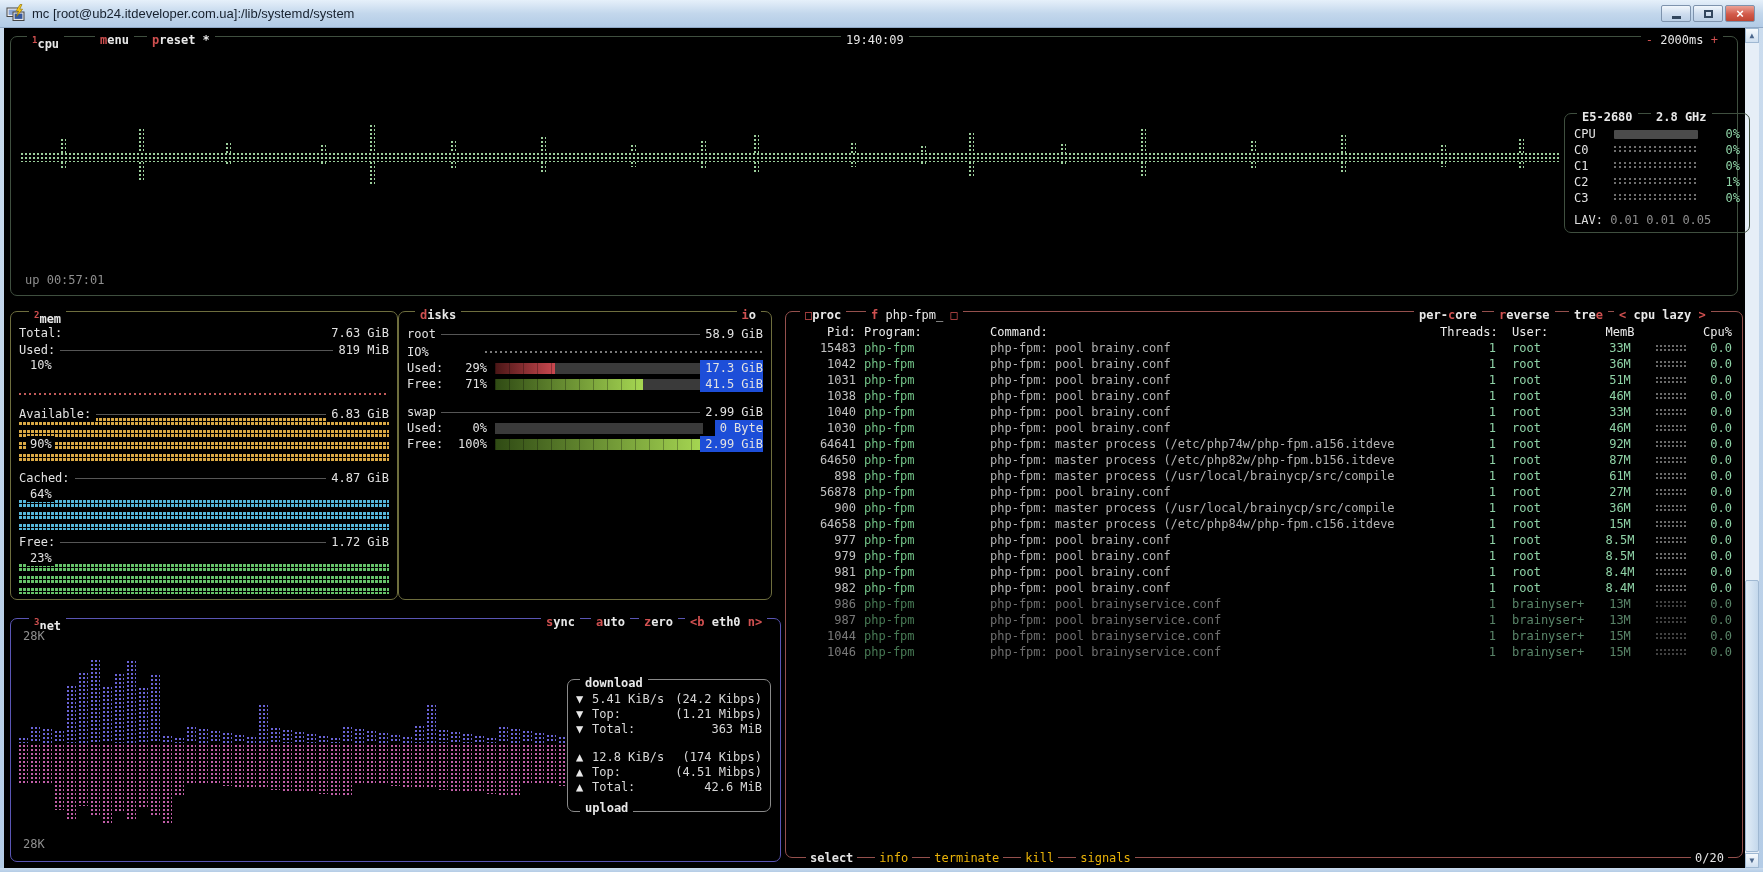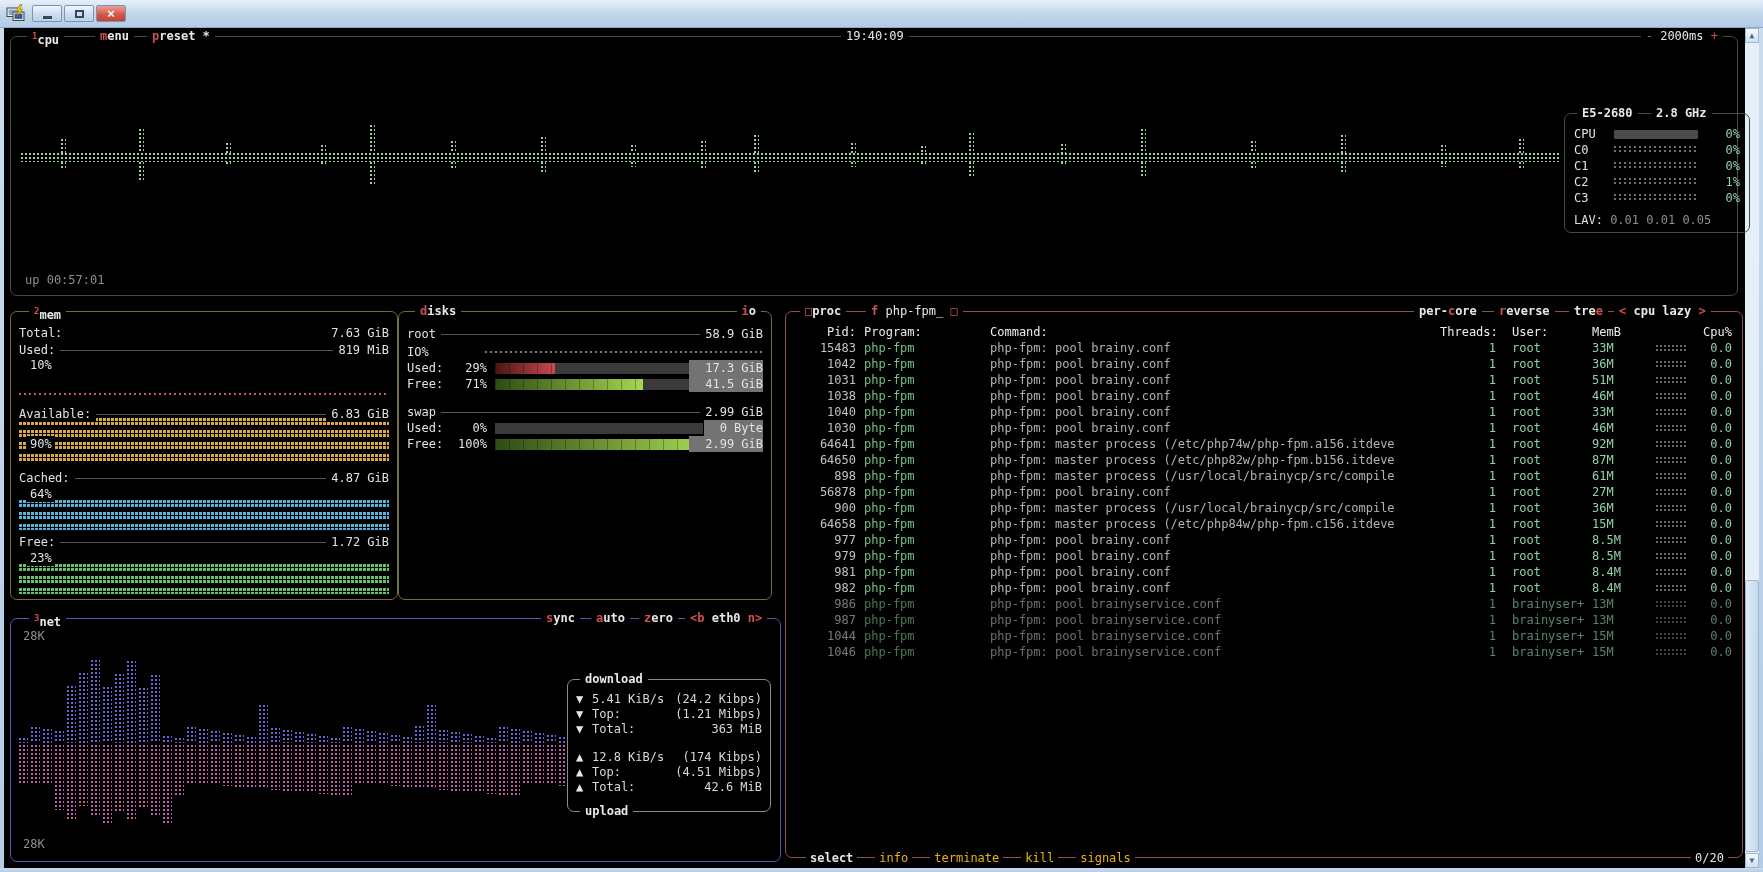--- a/index.html
+++ b/index.html
@@ -30,21 +30,21 @@
   .sthumb{position:absolute;left:0;top:552px;width:14px;height:272px;
     background:linear-gradient(90deg,#e2edf7,#c4d8ec);border:1px solid #9fb8d2;border-radius:2px;}
   
   .terminal{position:absolute;left:4px;top:28px;width:1741px;height:840px;background:#000;}
   .box{position:absolute;border:1px solid;border-radius:7px;}
   .cpu-border{border-color:#3f4f3f;}
   .memdisk-border{border-color:#6e6e3e;}
   .net-border{border-color:#5a55b4;}
   .proc-border{border-color:#95504d;}
   .grey-border{border-color:#8a8a8a;}
-  .boxtag{position:absolute;top:-9px;background:#000;padding:0 5px;color:#e8e8e8;font-weight:bold;white-space:nowrap;line-height:17px;}
+  .boxtag{position:absolute;top:-9px;background:#000;padding:0 5px;color:#e8e8e8;font-weight:bold;white-space:nowrap;line-height:24px;}
   .red{color:#d05050;}
   sup.hot{color:#d05050;font-size:9px;vertical-align:super;font-weight:bold;}
   .dimtxt{color:#8f8f8f;}
   
   #cpu-graph{position:absolute;left:10px;top:90px;width:1540px;height:62px;}
   .gline{position:absolute;left:0;right:0;top:26px;height:9px;
     background-image:radial-gradient(circle at 1px 1px,#9ccf9c 1px,transparent 1.35px);background-size:4px 4px;}
   .spike{position:absolute;width:5px;
     background-image:radial-gradient(circle at 1px 1px,#9ccf9c 1px,transparent 1.35px);background-size:4px 4px;}
   .spike.up{bottom:36px;}
@@ -74,21 +74,21 @@
   .m-free{background-image:repeating-linear-gradient(to bottom,transparent 0 8px,#000 8px 12px),
     radial-gradient(circle at 1.5px 1.5px,#66c46a 1.4px,transparent 1.9px);background-size:auto,4px 4px;}
   
   .dbar-row{position:absolute;left:8px;right:8px;height:16px;display:flex;align-items:center;color:#e2e2e2;line-height:16px;}
   .dlabel{width:46px;flex:none;}
   .dpct{width:34px;flex:none;text-align:right;margin-right:8px;}
   .bar{width:208px;height:11px;background:#3a3a3a;position:relative;overflow:hidden;flex:none;}
   .bar .fill{display:block;height:100%;
     background-image:repeating-linear-gradient(90deg,rgba(0,0,0,.28) 0 1px,transparent 1px 14px),linear-gradient(90deg,#4a1616,#c9484f);}
   .bar.green .fill{background-image:repeating-linear-gradient(90deg,rgba(0,0,0,.28) 0 1px,transparent 1px 14px),linear-gradient(90deg,#2f4a14,#a6d752);}
-  .dval{position:absolute;right:0;top:0;background:#737373;padding-left:16px;}
+  .dval{position:absolute;right:0;top:0;background:#1d4ed8;padding-left:5px;}
   .iodots{position:absolute;left:86px;right:6px;top:7px;height:5px;
     background-image:radial-gradient(circle at 1px 1px,#7a7a7a 1px,transparent 1.3px);background-size:5px 5px;}
   
   #net-dl{position:absolute;left:8px;top:16px;width:744px;height:108px;display:flex;align-items:flex-end;}
   #net-ul{position:absolute;left:8px;top:126px;width:744px;height:98px;display:flex;align-items:flex-start;}
   .ncol{width:9px;margin-right:3px;flex:none;}
   .ncol.dl{background-image:repeating-linear-gradient(to bottom,transparent 0 6px,rgba(0,0,0,.45) 6px 8px),
     radial-gradient(circle at 1px 1px,#6a64d8 1px,transparent 1.4px);background-size:auto,4px 4px;}
   .ncol.ul{background-image:repeating-linear-gradient(to bottom,transparent 0 6px,rgba(0,0,0,.45) 6px 8px),
     radial-gradient(circle at 1px 1px,#c25fa8 1px,transparent 1.4px);background-size:auto,4px 4px;}
@@ -101,21 +101,21 @@
   .stxt{flex:none;}
   .sval{flex:1;text-align:right;}
   
   .phead,.prow{display:grid;grid-template-columns:62px 134px 450px 56px 96px 56px 44px 40px;height:16px;line-height:16px;}
   .phead{position:absolute;left:8px;right:8px;top:12px;color:#ececec;}
   #proc-rows{position:absolute;left:8px;right:8px;top:28px;}
   .h-pid,.c-pid{text-align:right;}
   .h-prog,.c-prog{padding-left:8px;}
   .h-thr,.c-thr{text-align:right;}
   .h-user,.c-user{padding-left:16px;}
-  .h-mem,.c-mem{text-align:left;}
+  .h-mem,.c-mem{text-align:center;}
   .h-cpu,.c-cpu{text-align:right;}
   .c-pid{color:#c2c2c2;}
   .c-prog{color:#72c287;}
   .c-cmd{color:#b2b2b2;white-space:nowrap;overflow:hidden;}
   .c-thr,.c-user,.c-mem,.c-cpu{color:#8fd3a7;}
   .c-graph{position:relative;}
   .c-graph::after{content:"";position:absolute;right:4px;top:5px;width:32px;height:7px;
     background-image:radial-gradient(circle at 1px 1px,#6a6a6a 1px,transparent 1.3px);background-size:4px 4px;}
   .prow.dim{opacity:.62;}
   .pfoot{position:absolute;bottom:-9px;left:20px;display:flex;gap:18px;line-height:16px;}
@@ -130,20 +130,21 @@
 <div class="titlebar">
   <span class="app-icon">
     <svg width="20" height="20" viewBox="0 0 20 20">
       <rect x="1" y="4" width="11" height="8.5" fill="#f2f2f2" stroke="#444" stroke-width="1"></rect>
       <rect x="2.6" y="5.6" width="7.8" height="5.3" fill="#8aa6d6"></rect>
       <rect x="7" y="8" width="11" height="8.5" fill="#e4e4e4" stroke="#444" stroke-width="1"></rect>
       <rect x="8.6" y="9.6" width="7.8" height="5.3" fill="#35589e"></rect>
       <polygon points="14,0.5 10,7 12.6,7 10.6,12.5 16.6,5.2 13.8,5.2 16,0.5" fill="#f5c518" stroke="#8a6d00" stroke-width="0.6"></polygon>
     </svg>
   </span>
+  <span class="win-title">mc [root@ub24.itdeveloper.com.ua]:/lib/systemd/system</span>
   <span class="winbtns">
     <span class="wbtn">
         <i class="glyph-min"></i>
       </span>
     <span class="wbtn">
         <i class="glyph-max"></i>
       </span>
     <span class="wbtn close">×</span>
   </span>
 </div>

